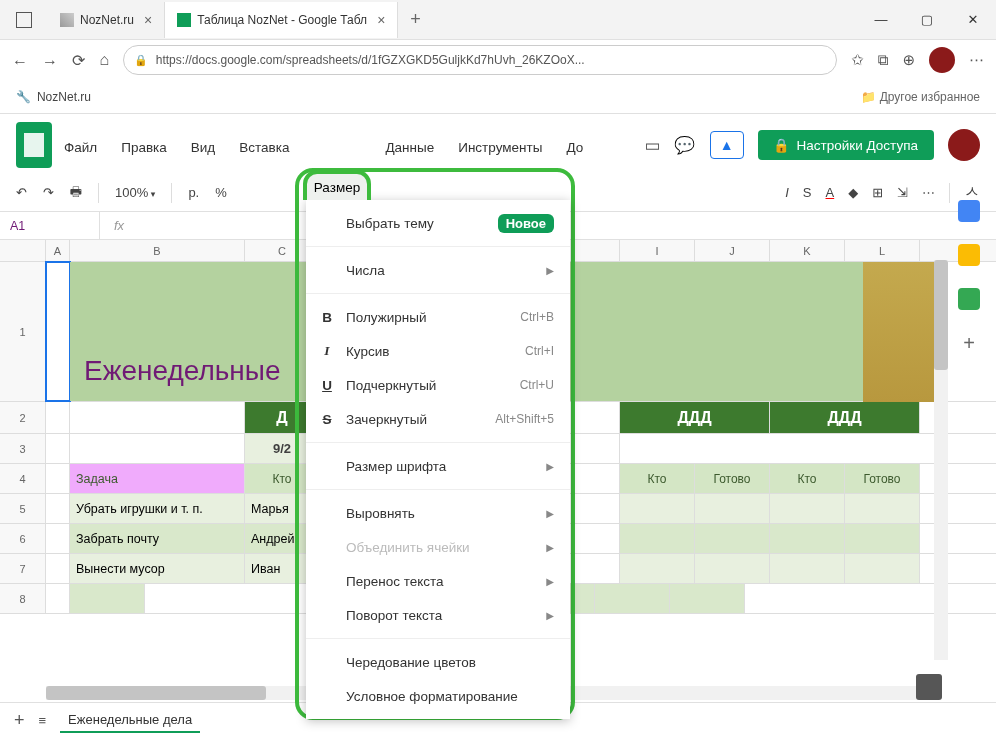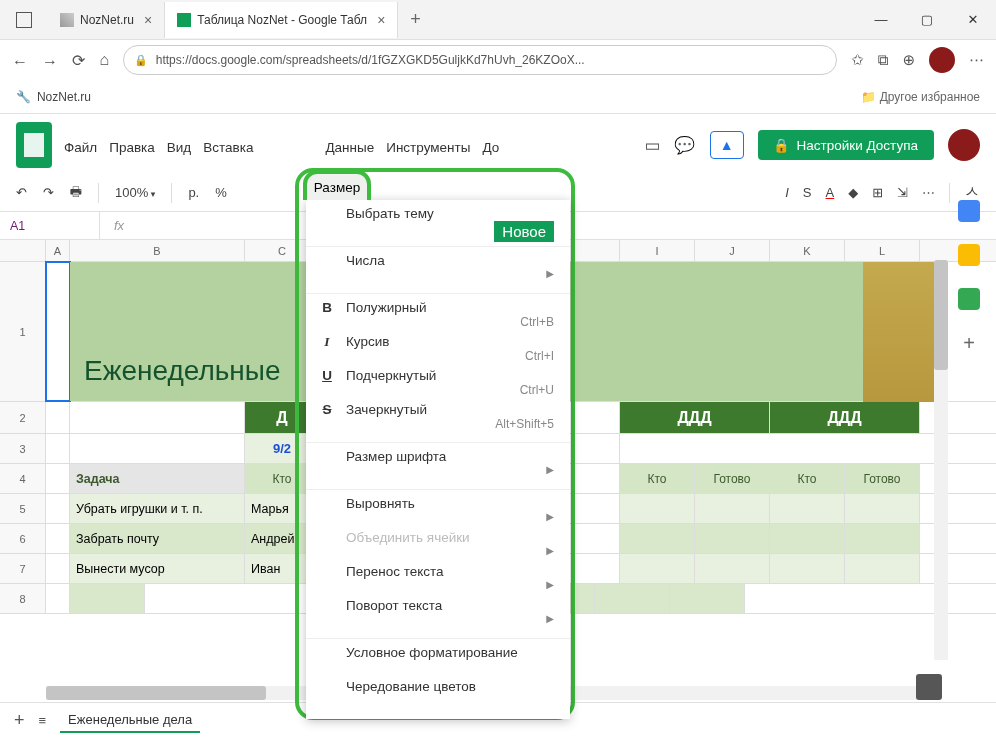--- a/index.html
+++ b/index.html
@@ -31,21 +31,21 @@
 .bookbar .folder::before { content:"📁 "; }
 
 
 .sheets-head { display:flex; align-items:center; padding:8px 16px 0; gap:12px; }
 .sheets-logo { width:36px; height:46px; background:#0f9d58; border-radius:4px; display:flex; align-items:center; justify-content:center; }
 .sheets-logo::after { content:""; width:20px; height:24px; background:#fff; opacity:.9; }
 .doc-area { flex:1; }
 .doc-title-row { display:flex; align-items:center; gap:8px; }
 .doc-title { font-size:18px; color:#333; }
 .doc-title-row .mini { font-size:14px; color:#777; }
-.menubar { display:flex; gap:12px; font-size:13.5px; color:#333; margin-top:4px; }
+.menubar { display:flex; gap:24px; font-size:13.5px; color:#333; margin-top:4px; }
 .menubar span { cursor:pointer; }
 .head-actions { display:flex; align-items:center; gap:14px; }
 .head-actions .share { background:#0f9d58; color:#fff; padding:7px 16px; border-radius:4px; font-size:13.5px; font-weight:500; display:flex; align-items:center; gap:6px; }
 .head-actions .ico { font-size:17px; color:#555; }
 .present-ico { width:34px; height:28px; border:1.5px solid #1a73e8; border-radius:4px; display:flex; align-items:center; justify-content:center; color:#1a73e8; font-size:14px; }
 .avatar2 { width:32px; height:32px; border-radius:50%; background:#8b1a1a; }
 
 
 .toolbar { height:38px; display:flex; align-items:center; padding:0 16px; gap:16px; border-bottom:1px solid #e0e0e0; margin-top:6px; font-size:13px; color:#444; }
 .toolbar .sep { width:1px; height:20px; background:#ddd; }
@@ -69,50 +69,50 @@
 .rows { position:relative; }
 .row { display:flex; border-bottom:1px solid #ddd; }
 .rowhead { width:46px; background:#f8f8f8; border-right:1px solid #ddd; display:flex; align-items:center; justify-content:center; font-size:11px; color:#666; }
 .cell { border-right:1px solid #ddd; display:flex; align-items:center; padding:0 6px; font-size:12.5px; }
 .cell.sel { outline:2px solid #1a73e8; outline-offset:-1px; }
 
 .r1{height:140px}.r2{height:32px}.r3{height:30px}.r4{height:30px}.r5{height:30px}.r6{height:30px}.r7{height:30px}.r8{height:30px}
 
 
 .banner { background:#b4d29f; width:874px; position:relative; padding-left:14px; display:flex; align-items:flex-end; }
-.banner-title { font-size:28px; color:#14532d; font-weight:400; margin-bottom:14px; }
+.banner-title { font-size:28px; color:#701a75; font-weight:400; margin-bottom:14px; }
 .curtain { position:absolute; right:0; top:0; width:80px; height:140px; background:linear-gradient(#c4a94e,#b8983e); }
 
 
 .dayhead { background:#3d7a2e; color:#fff; font-weight:600; justify-content:center; font-size:16px; }
-.datehead { background:#e8f0df; font-weight:700; justify-content:center; font-size:13px; color:#1d4ed8; }
-.taskhead { background:#e5e5e5; color:#3d5a2e; font-weight:700; }
+.datehead { background:#e8f0df; font-weight:700; justify-content:center; font-size:13px; color:#404040; }
+.taskhead { background:#f0abfc; color:#3d5a2e; font-weight:400; }
 .subhead { background:#d4e6c5; color:#3d5a2e; font-size:12px; justify-content:center; }
 .taskcell { background:#e8f0df; }
 .taskcell.alt { background:#d9e8cb; }
 
 
 .sheettabs { position:absolute; bottom:6px; left:0; right:0; height:36px; border-top:1px solid #e0e0e0; display:flex; align-items:center; padding:0 14px; gap:14px; font-size:13px; color:#555; background:#fff; }
 .sheettabs .tab-name { font-weight:500; color:#333; border-bottom:2px solid #0f9d58; padding:4px 8px; }
 
 
 .sidepanel { position:absolute; right:6px; top:200px; width:42px; display:flex; flex-direction:column; gap:22px; align-items:center; }
 .sidepanel .sp { width:22px; height:22px; border-radius:4px; }
 .sp1{background:#4285f4}.sp2{background:#fbbc04}.sp3{background:#34a853;border-radius:50%}.sp4{color:#666;font-size:20px;text-align:center}
 
 
 .fmt-highlight { position:absolute; left:295px; top:168px; width:280px; height:552px; border:4px solid #3dbb3d; border-radius:18px; pointer-events:none; z-index:50; }
 .fmt-tab { position:absolute; left:303px; top:170px; width:68px; height:30px; border:4px solid #3dbb3d; border-bottom:none; border-radius:14px 14px 0 0; background:#eef1ee; display:flex; align-items:center; justify-content:center; font-size:13.5px; z-index:52; }
 
 .dropdown { position:absolute; left:306px; top:200px; width:264px; background:#fff; box-shadow:0 2px 10px rgba(0,0,0,.25); z-index:51; padding:6px 0; font-size:13.5px; color:#333; }
-.dropdown .item { height:34px; display:flex; align-items:flex-start; padding:0 16px 0 40px; position:relative;flex-direction:column; }
+.dropdown .item { height:34px; display:flex; align-items:center; padding:0 16px 0 40px; position:relative; }
 .dropdown .item .ico { position:absolute; left:12px; width:18px; text-align:center; font-weight:700; }
 .dropdown .item .kbd { margin-left:auto; color:#888; font-size:12px; }
 .dropdown .item .arrow { margin-left:auto; color:#888; font-size:10px; }
-.dropdown .item .badge { margin-left:auto; background:#0f9d58; color:#fff; font-size:15px; font-weight:400; padding:2px 8px; border-radius:0; }
+.dropdown .item .badge { margin-left:auto; background:#0f9d58; color:#fff; font-size:13px; font-weight:700; padding:2px 8px; border-radius:6px; }
 .dropdown .divider { height:1px; background:#eee; margin:6px 0; }
 .dropdown .item.disabled { color:#bbb; }
 .ico.strike { text-decoration:line-through; }
 .ico.under { text-decoration:underline; }
 .ico.ital { font-style:italic; font-family:serif; }
 
 
 .vscroll { position:absolute; right:48px; top:260px; width:14px; height:400px; background:#f1f1f1; }
 .vscroll .thumb { width:100%; height:110px; background:#c4c4c4; border-radius:3px; }
 .hscroll { position:absolute; bottom:44px; left:46px; right:62px; height:14px; background:#f1f1f1; }
@@ -390,18 +390,18 @@
   <div class="item">
       <span>Перенос текста</span>
       <span class="arrow">▶</span>
     </div>
   <div class="item">
       <span>Поворот текста</span>
       <span class="arrow">▶</span>
     </div>
   <div class="divider"></div>
   <div class="item">
+      <span>Чередование цветов</span>
+    </div>
+  <div class="item">
       <span>Условное форматирование</span>
     </div>
-  <div class="item">
-      <span>Чередование цветов</span>
-    </div>
 </div>
 
 </body></html>

